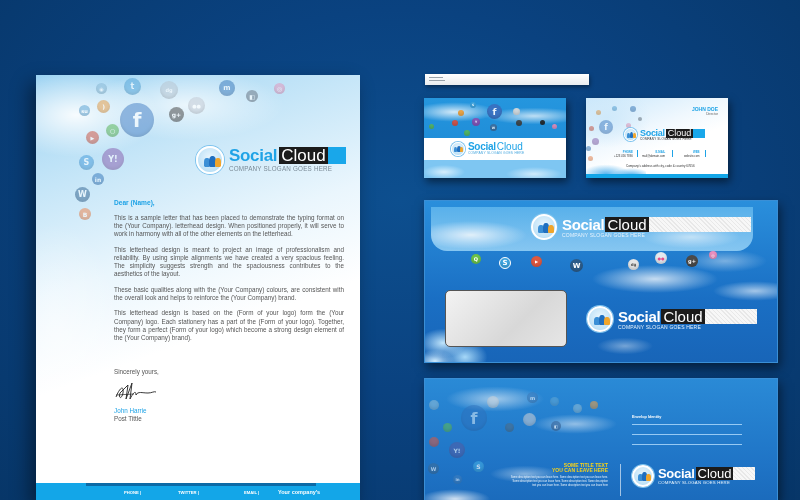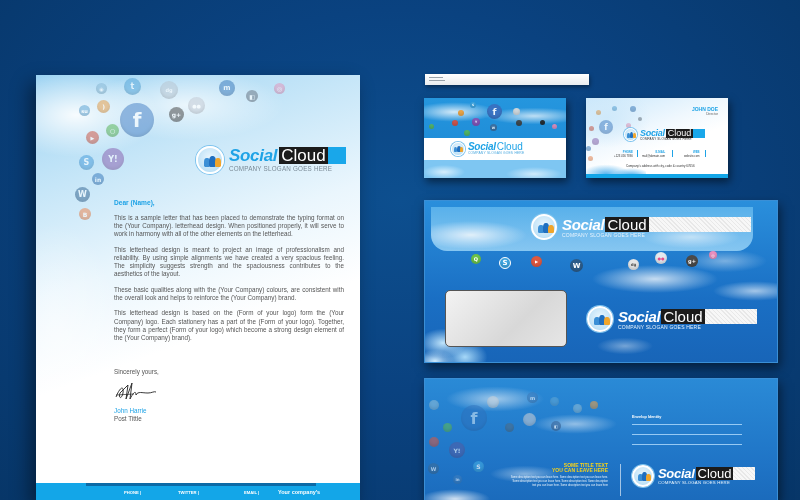--- a/index.html
+++ b/index.html
@@ -47,21 +47,21 @@
     background: radial-gradient(circle at 50% 40%, #eaf6fd 0%, #bfe2f7 70%, #8dcaf0 100%);
     border: 2px solid #fff;
     box-shadow: 0 0 0 1px #7dc3ee;
     position: relative; flex: none;
   }
   .logo-mark .p {
     position: absolute; bottom: 22%; border-radius: 45% 45% 20% 20%;
   }
   .logo-text { line-height: 1; }
   .logo-word { display: flex; align-items: stretch; }
-  .w-social { color: #1fa3e6; font-weight: bold; letter-spacing: -0.3px; font-style: italic; }
+  .w-social { color: #1fa3e6; font-weight: bold; letter-spacing: -0.3px; }
   .w-cloud { background: #1b1b1b; color: #fff; padding: 0 2px; font-weight: normal; }
   .w-bar { background: #19a7ea; }
   .slogan { color: #7a8a96; letter-spacing: 0.2px; }
 
   .letter-body {
     left: 78px; top: 124px; width: 230px;
     font-size: 6.3px; line-height: 1.32; color: #555;
     text-align: justify;
   }
   .greet { color: #1fa3e6; font-weight: bold; margin-bottom: 6px; font-size: 6.6px; }

